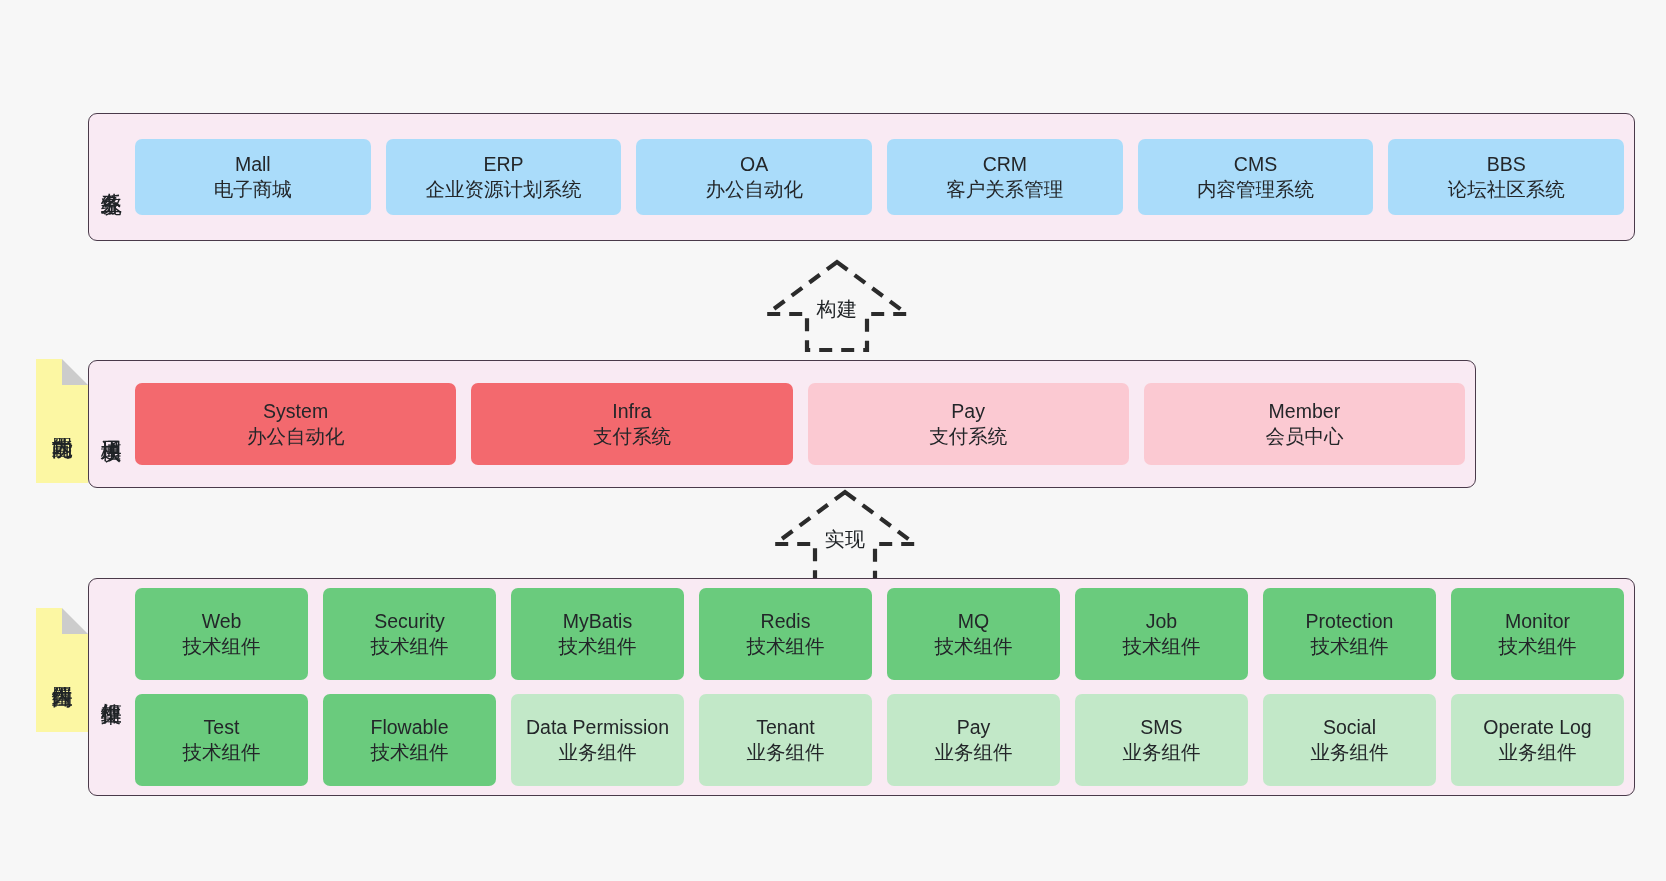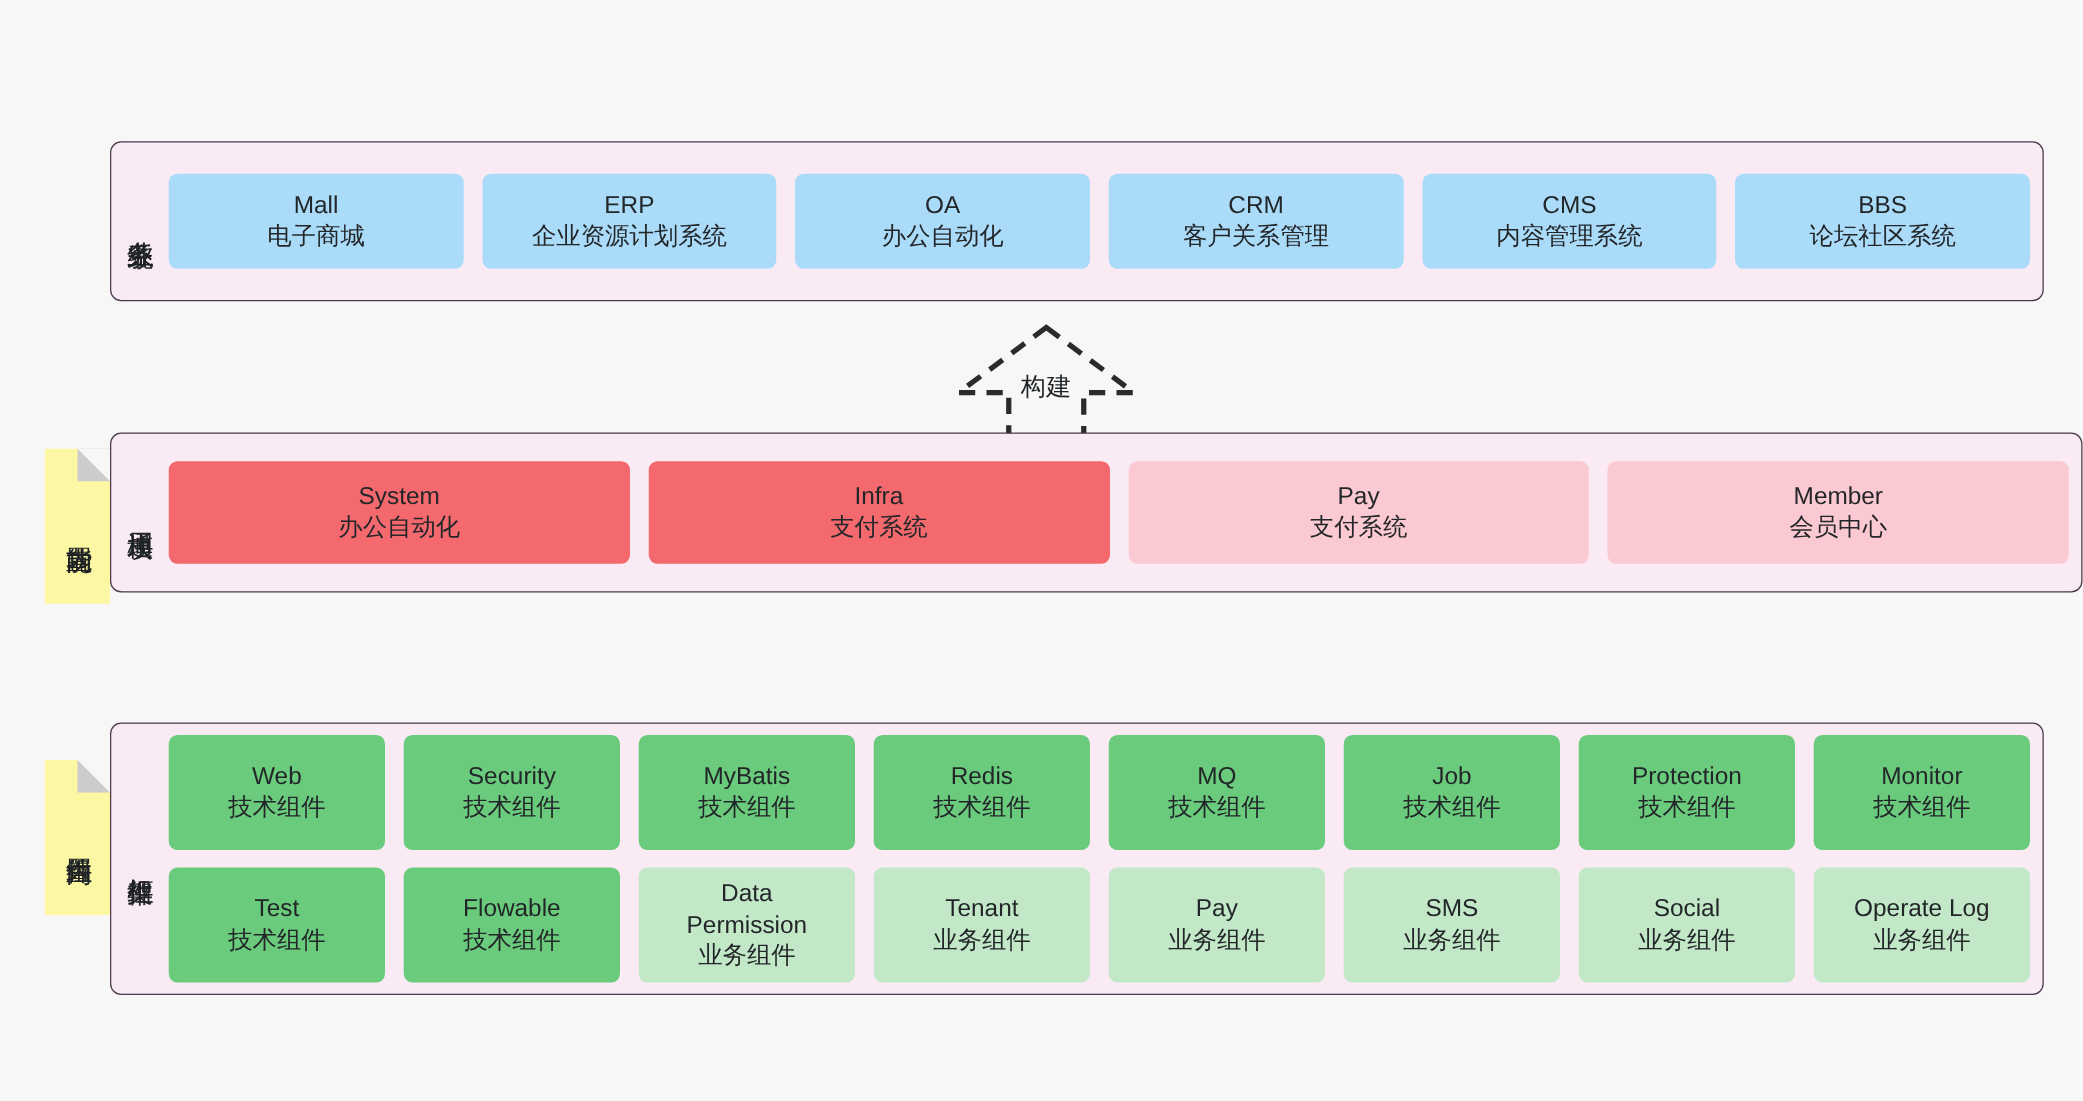--- a/index.html
+++ b/index.html
@@ -56,32 +56,32 @@
     border-radius:7px;
     display:flex;
     flex-direction:column;
     align-items:center;
     justify-content:center;
     text-align:center;
     font-size:19px;
     line-height:1.28;
     color:#232629;
     box-sizing:border-box;
-    padding:4px 20px;
+    padding:4px 7px;
     white-space:pre-line;
   }
   .card .l1{font-size:19.5px;}
   .card .l2{font-size:19.5px;}
 
   
   #layer-business{left:88px;top:113px;width:1547px;height:128px;}
   #layer-business .card{height:76px;background:#aadcfa;}
 
   
-  #layer-common{left:88px;top:346px;width:1578px;height:128px;}
+  #layer-common{left:88px;top:360px;width:1388px;height:128px;}
   #layer-common .card{height:82px;}
 
   
   #layer-framework{left:88px;top:578px;width:1547px;height:218px;}
   #layer-framework .card{height:92px;}
 
   
   .note{
     position:absolute;
     background:#fcf7a3;
@@ -191,20 +191,26 @@
           <span class="l2">支付系统</span>
         </div>
         <div class="card" style="background:#fbc9d2">
           <span class="l1">Member</span>
           <span class="l2">会员中心</span>
         </div>
       </div>
     </div>
   </div>
 
+  <div class="arrow" id="arrow-impl">
+    <svg width="150" height="96" viewBox="0 0 150 96">
+      <path d="M75 4 L145 56 L105 56 L105 92 L45 92 L45 56 L5 56 Z" fill="none" stroke="#2b2b2b" stroke-width="4.2" stroke-dasharray="13 9" stroke-linejoin="miter"></path>
+    </svg>
+    <span class="arrow-label">实现</span>
+  </div>
 
   <div class="layer" id="layer-framework">
     <div class="layer-title">框架组件</div>
     <div class="layer-body">
       <div class="row">
         <div class="card" style="background:#6acb7d">
           <span class="l1">Web</span>
           <span class="l2">技术组件</span>
         </div>
         <div class="card" style="background:#6acb7d">

